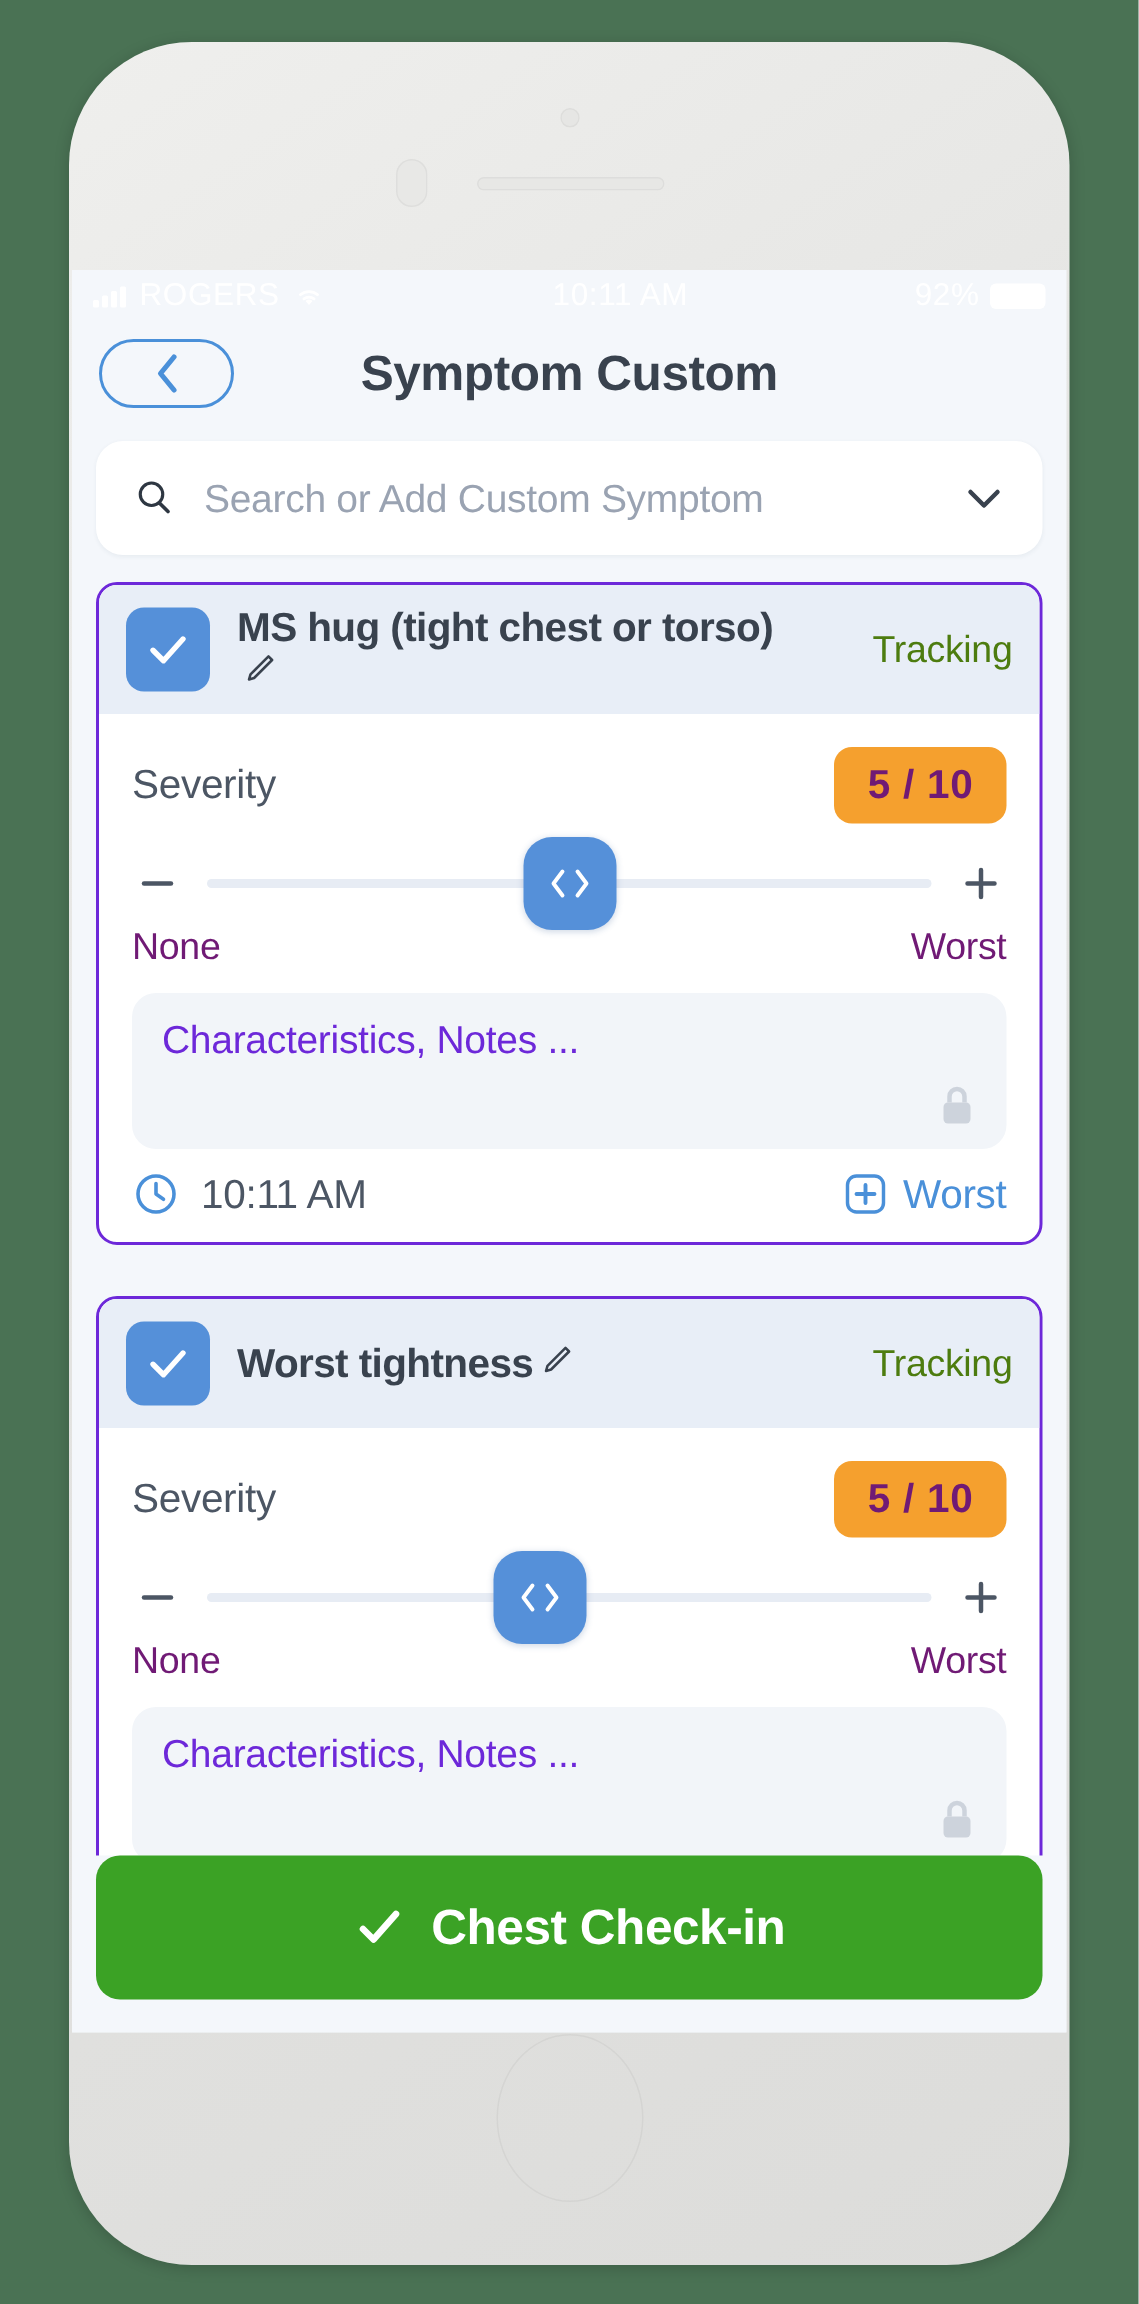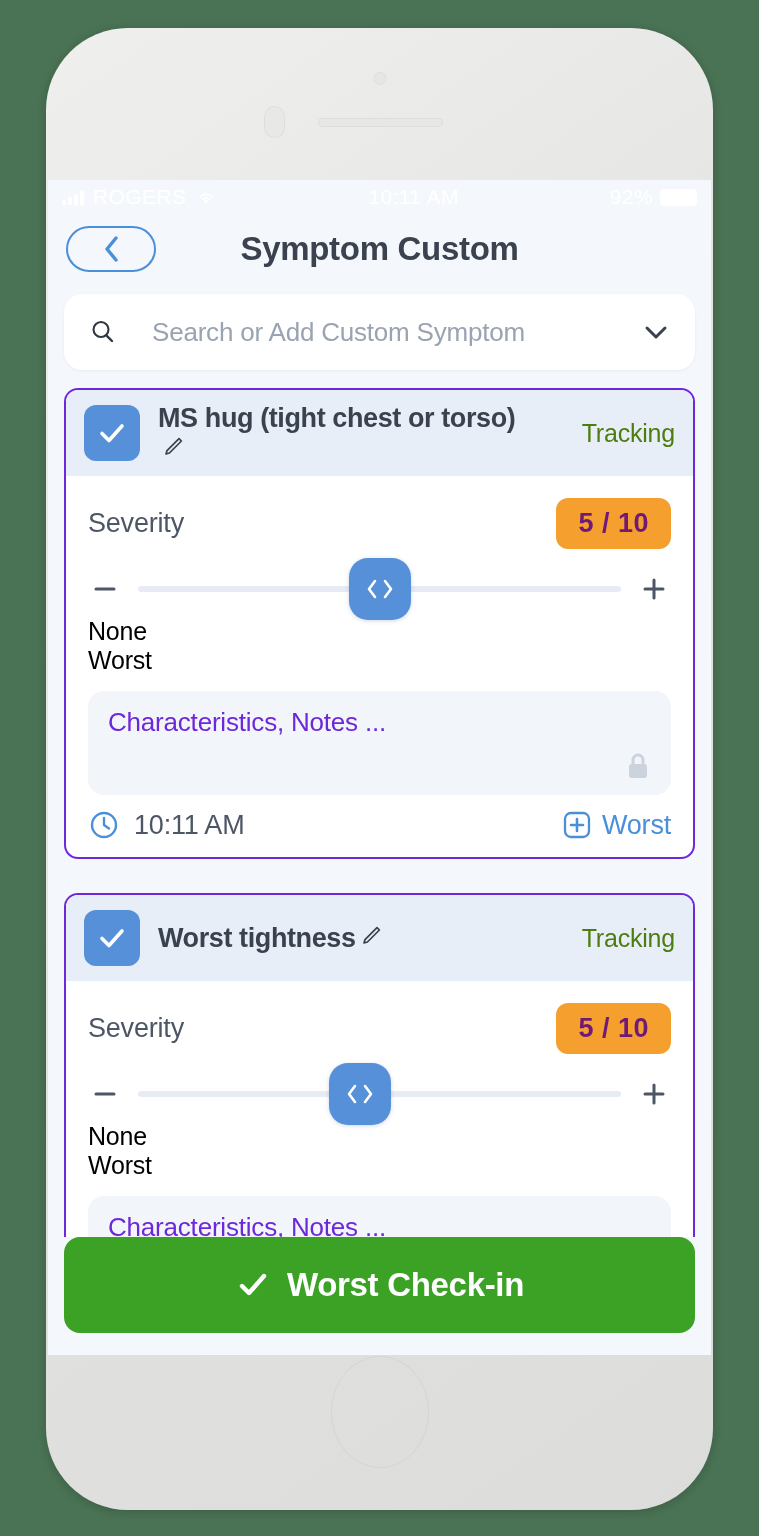--- a/index.html
+++ b/index.html
@@ -141,21 +141,21 @@
 
   
   .search-wrap { padding: 10px 16px 0 16px; }
   .searchbar {
     height: 76px;
     background: #ffffff;
     border-radius: 18px;
     display: flex;
     align-items: center;
     padding: 0 24px;
-    gap: 34px;
+    gap: 18px;
     box-shadow: 0 1px 3px rgba(40,60,90,0.06);
   }
   .search-text {
     flex: 1;
     font-size: 26px;
     color: #9aa3b2;
     letter-spacing: -0.2px;
   }
 
   
@@ -264,23 +264,22 @@
     justify-content: center;
     cursor: pointer;
     box-shadow: 0 1px 4px rgba(40,80,140,0.22);
   }
 
   .scale-row {
     display: flex;
     justify-content: space-between;
     padding: 6px 22px 0 22px;
     font-size: 25px;
-    color: #000000;
-    letter-spacing: -0.2px;
-    flex-direction: column;
+    color: #701a75;
+    letter-spacing: -0.2px;
   }
 
   
   .notes-wrap { padding: 16px 22px 0 22px; }
   .notes {
     position: relative;
     background: #f2f5f9;
     border-radius: 16px;
     height: 104px;
     padding: 16px 20px;
@@ -538,17 +537,17 @@
       <div class="card-footer"></div>
     </div>
 
   </div>
 
   <div class="cta-bar">
     <button class="cta-btn">
       <svg width="36" height="36" viewBox="0 0 36 36">
         <path d="M7 19 L14 26 L29 9" stroke="#fff" stroke-width="4.4" fill="none" stroke-linecap="round" stroke-linejoin="round"></path>
       </svg>
-      <span class="cta-text">Worst Check-in</span>
+      <span class="cta-text">Chest Check-in</span>
     </button>
   </div>
 
 </div>
 
 </body></html>

